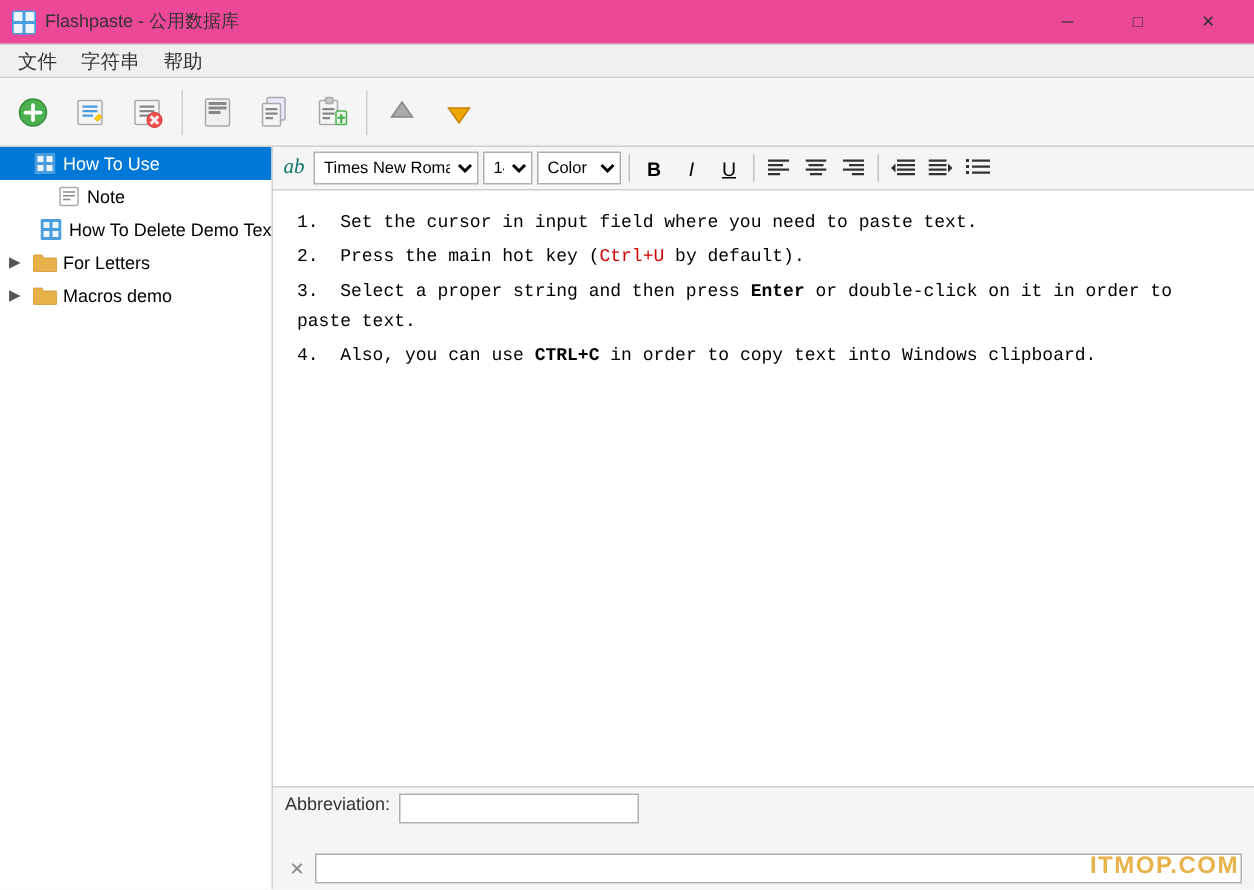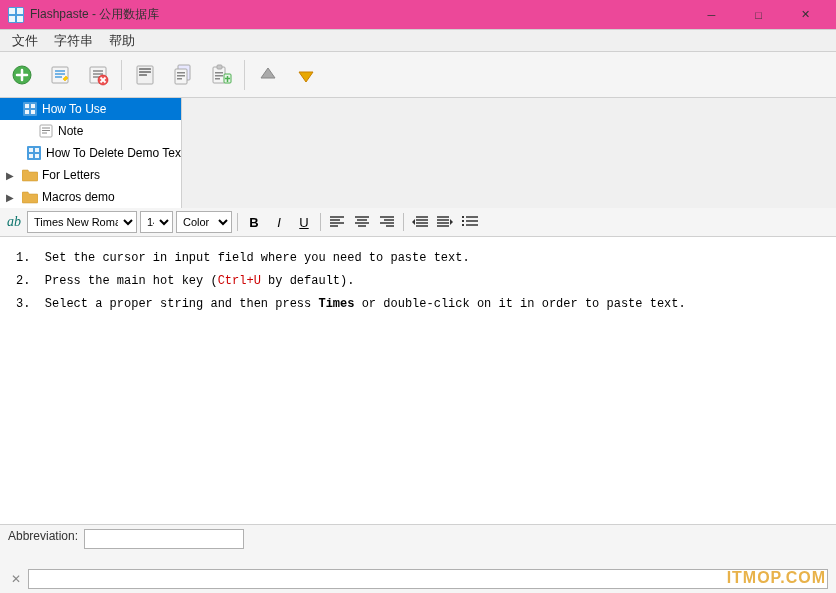--- a/index.html
+++ b/index.html
@@ -72,21 +72,20 @@
       display: flex; align-items: center; justify-content: center;
       border-radius: 3px;
       font-size: 18px;
     }
     .toolbar-sep { width: 1px; height: 30px; background: #d0d0d0; margin: 0 3px; }
 
     
     .main-layout {
       display: flex;
       height: calc(593px - 30px - 22px - 46px);
-      flex-direction: column;
     }
 
     
     .sidebar {
       width: 182px;
       min-width: 182px;
       background: #fff;
       border-right: 1px solid #d0d0d0;
       overflow-y: auto;
       overflow-x: hidden;
@@ -477,21 +476,22 @@
           <rect x="0" y="1" width="2" height="2" fill="#333"></rect>
           <rect x="0" y="5" width="2" height="2" fill="#333"></rect>
           <rect x="0" y="9" width="2" height="2" fill="#333"></rect>
         </svg>
       </button>
     </div>
 
     <div class="text-content">
       <p>1.&nbsp; Set the cursor in input field where you need to paste text.</p>
       <p>2.&nbsp; Press the main hot key (<span class="ctrl-hotkey">Ctrl+U</span> by default).</p>
-      <p>3.&nbsp; Select a proper string and then press <span class="bold-text">Times</span> or double-click on it in order to paste text.</p>
+      <p>3.&nbsp; Select a proper string and then press <span class="bold-text">Enter</span> or double-click on it in order to paste text.</p>
+      <p>4.&nbsp; Also, you can use <span class="bold-text">CTRL+C</span> in order to copy text into Windows clipboard.</p>
     </div>
 
     <div class="bottom-area">
       <div class="abbreviation-row">
         <span class="abbreviation-label">Abbreviation:</span>
         <input class="abbreviation-input" type="text" placeholder="" style="">
       </div>
       <div class="search-row">
         <span class="search-cancel">✕</span>
         <input class="search-input" type="text" placeholder="" style="">

